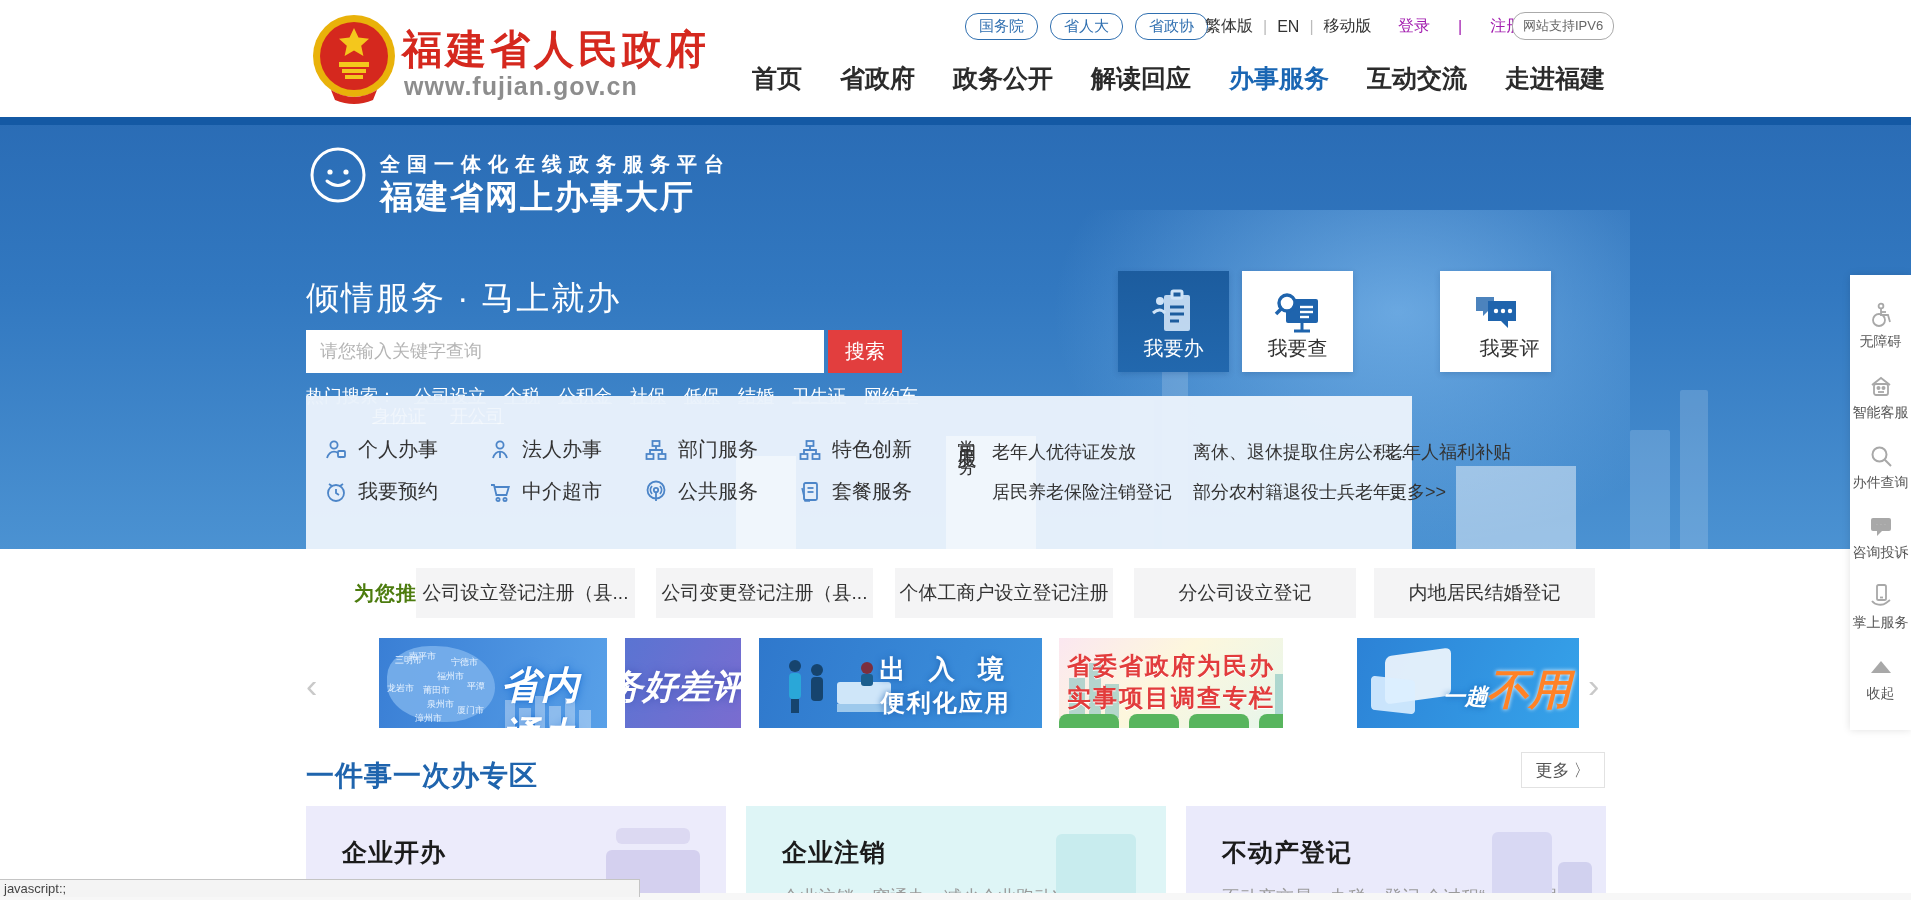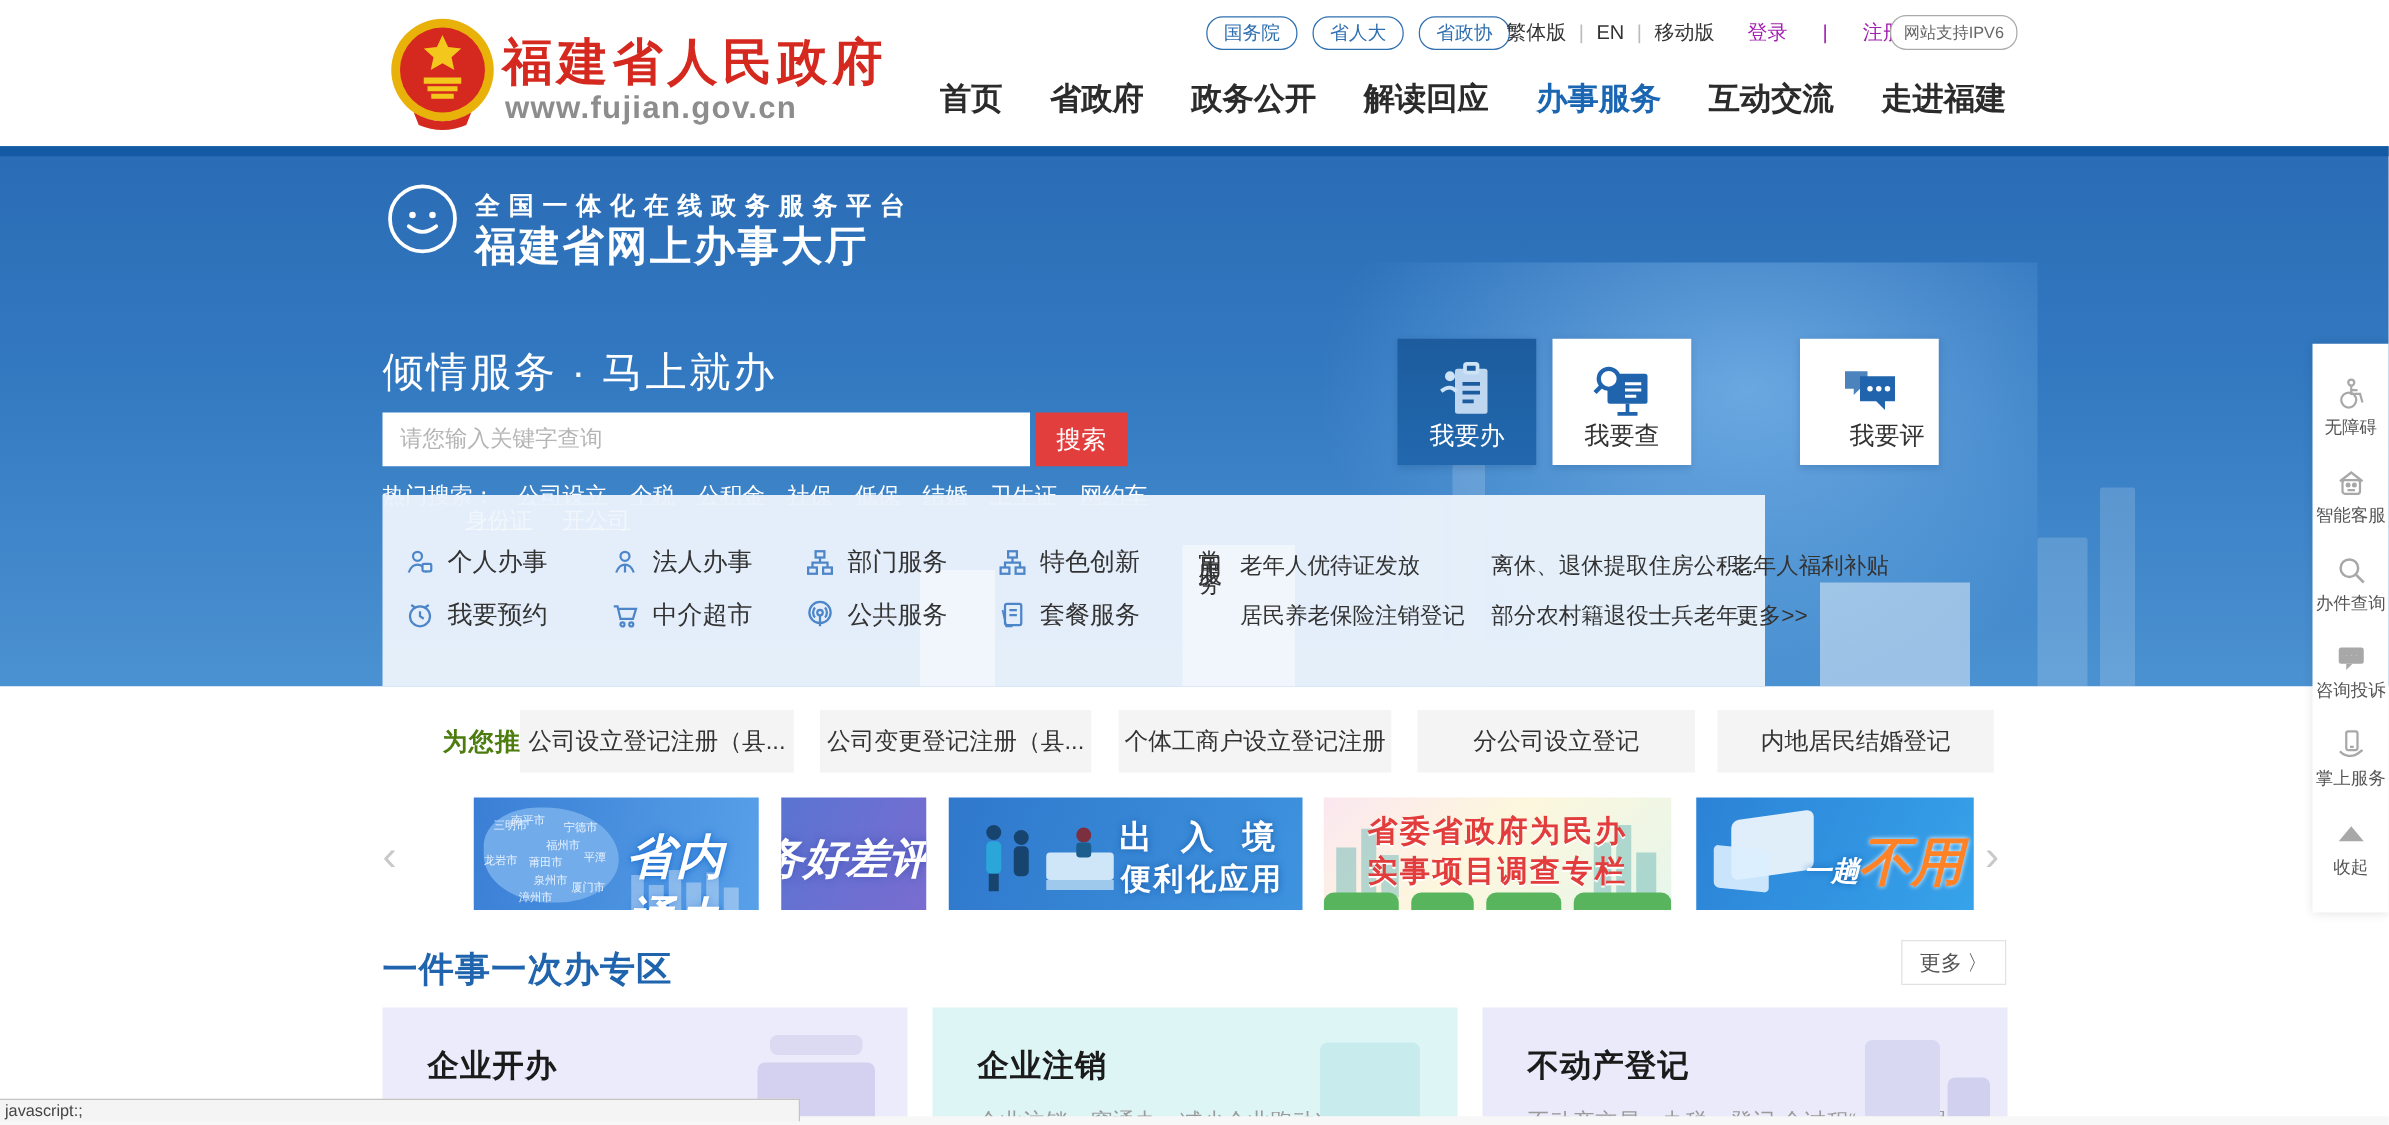--- a/index.html
+++ b/index.html
@@ -74,21 +74,21 @@
   .b0 { background:linear-gradient(100deg,#3a7fd5,#58a0e8); }
   .b0 .map { position:absolute; left:8px; top:8px; width:108px; height:76px; background:rgba(120,175,235,.9); border-radius:40% 55% 45% 50%; }
   .b0 .city { position:absolute; font-size:9px; color:#e8f3ff; }
   .b0 .btitle { position:absolute; left:122px; top:22px; font-size:38px; font-weight:bold; color:#fff;
     text-shadow:0 0 8px #1b6ed0,0 0 2px #1b6ed0; letter-spacing:2px; font-style:italic; }
   .b0 .bar { position:absolute; bottom:0; background:rgba(255,255,255,.35); }
   .b1 { background:linear-gradient(120deg,#5a74d2,#7a6cd0); }
   .b1 .btitle { position:absolute; left:-16px; top:26px; font-size:34px; font-weight:bold; color:#fff;
     text-shadow:0 0 8px #4656b8; white-space:nowrap; font-style:italic; }
   .b2 { background:linear-gradient(110deg,#2f78cc,#3e93de); }
-  .b2 .btxt { position:absolute; right:14px; top:14px; text-align:center; color:#fff; font-weight:bold;
+  .b2 .btxt { position:absolute; right:30px; top:14px; text-align:center; color:#fff; font-weight:bold;
     text-shadow:0 0 6px #1b5fae; }
   .b2 .l1 { font-size:26px; letter-spacing:8px; }
   .b2 .l2 { font-size:24px; letter-spacing:2px; }
   .b3 { background:linear-gradient(135deg,#fbe7f0 0%,#fdf7dd 45%,#e6f6ec 100%); }
   .b3 .btxt { position:absolute; left:0; right:0; top:12px; text-align:center; color:#e23c3c; font-weight:bold; font-size:24px; line-height:32px; letter-spacing:2px; text-shadow:0 1px 0 #fff; }
   .b3 .sky { position:absolute; bottom:10px; background:rgba(120,190,185,.55); }
   .b3 .bush { position:absolute; bottom:0; height:14px; background:#58b55e; border-radius:8px 8px 0 0; }
   .b4 { background:linear-gradient(115deg,#2c82d6,#36a3ea); }
   .b4 .pc1 { position:absolute; left:28px; top:14px; width:66px; height:48px; background:rgba(255,255,255,.85); border-radius:6px; transform:skewY(-8deg); }
   .b4 .pc2 { position:absolute; left:14px; top:40px; width:44px; height:34px; background:rgba(220,238,255,.9); border-radius:4px; transform:skewY(6deg); }
@@ -368,21 +368,21 @@
           <rect x="32" y="21" width="12" height="24" rx="4" fill="#16446e"></rect>
         <circle cx="88" cy="12" r="6" fill="#7c2f3e"></circle>
           <rect x="82" y="18" width="12" height="12" rx="3" fill="#1b5e8e"></rect>
       </svg>
     </div>
     <div class="btxt">
       <div class="l1">出 入 境</div>
       <div class="l2">便利化应用</div>
     </div>
   </div>
-  <div class="abs banner b3" style="left:1059px; width:278px;">
+  <div class="abs banner b3" style="left:1059px; width:224px;">
     <div class="sky" style="left:10px; width:16px; height:40px;"></div>
     <div class="sky" style="left:30px; width:12px; height:55px;"></div>
     <div class="sky" style="left:46px; width:14px; height:34px;"></div>
     <div class="sky" style="left:216px; width:14px; height:44px;"></div>
     <div class="sky" style="left:234px; width:12px; height:58px;"></div>
     <div class="sky" style="left:250px; width:16px; height:36px;"></div>
     <div class="bush" style="left:0; width:60px;"></div>
     <div class="bush" style="left:70px; width:50px;"></div>
     <div class="bush" style="left:130px; width:60px;"></div>
     <div class="bush" style="left:200px; width:78px;"></div>

